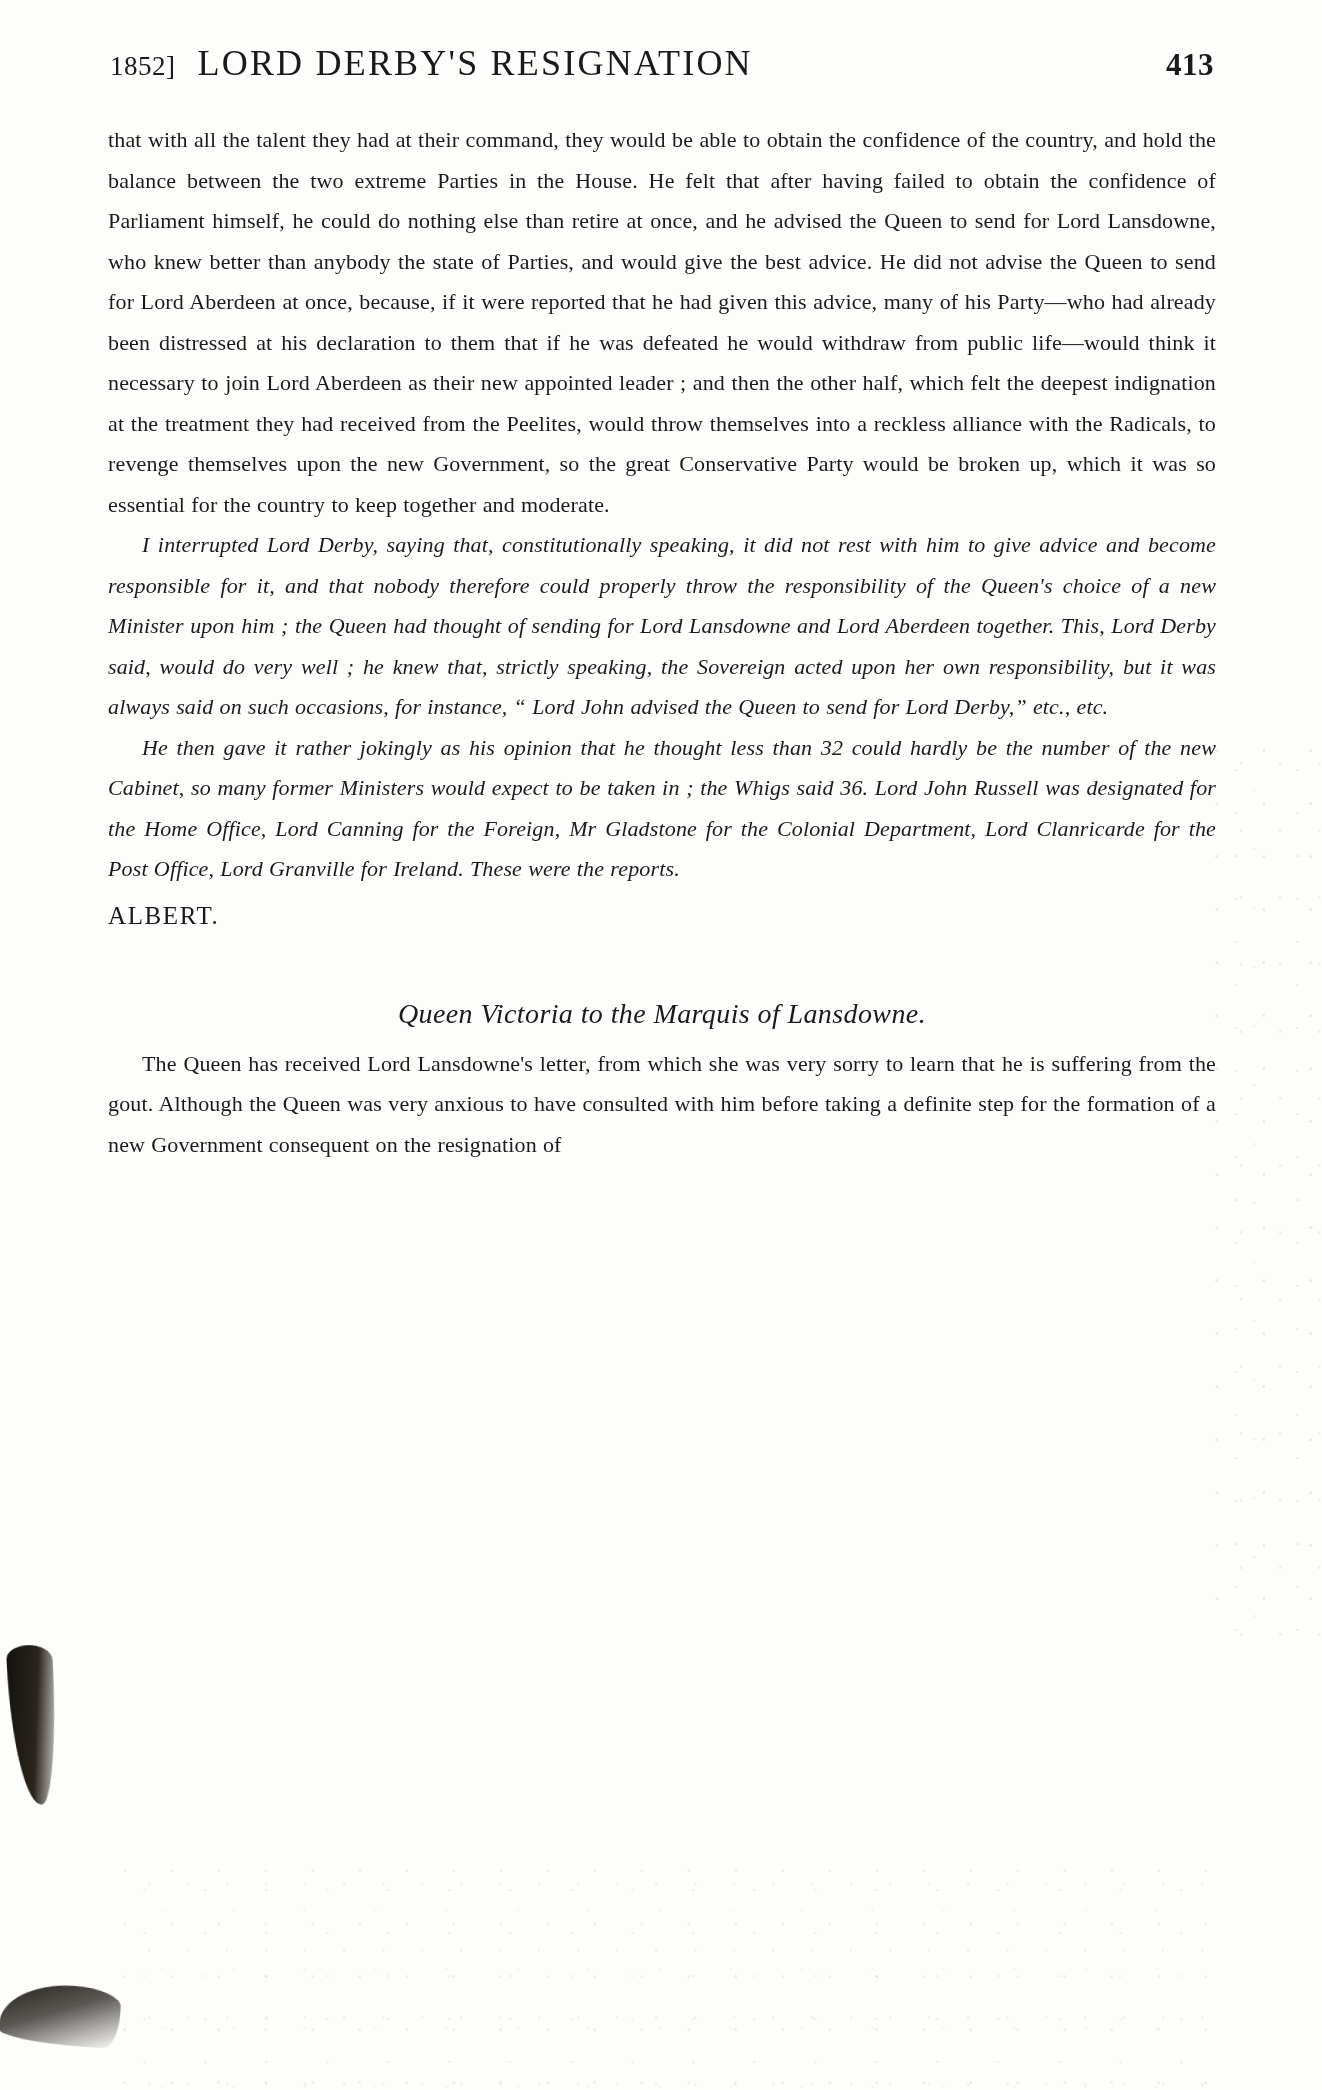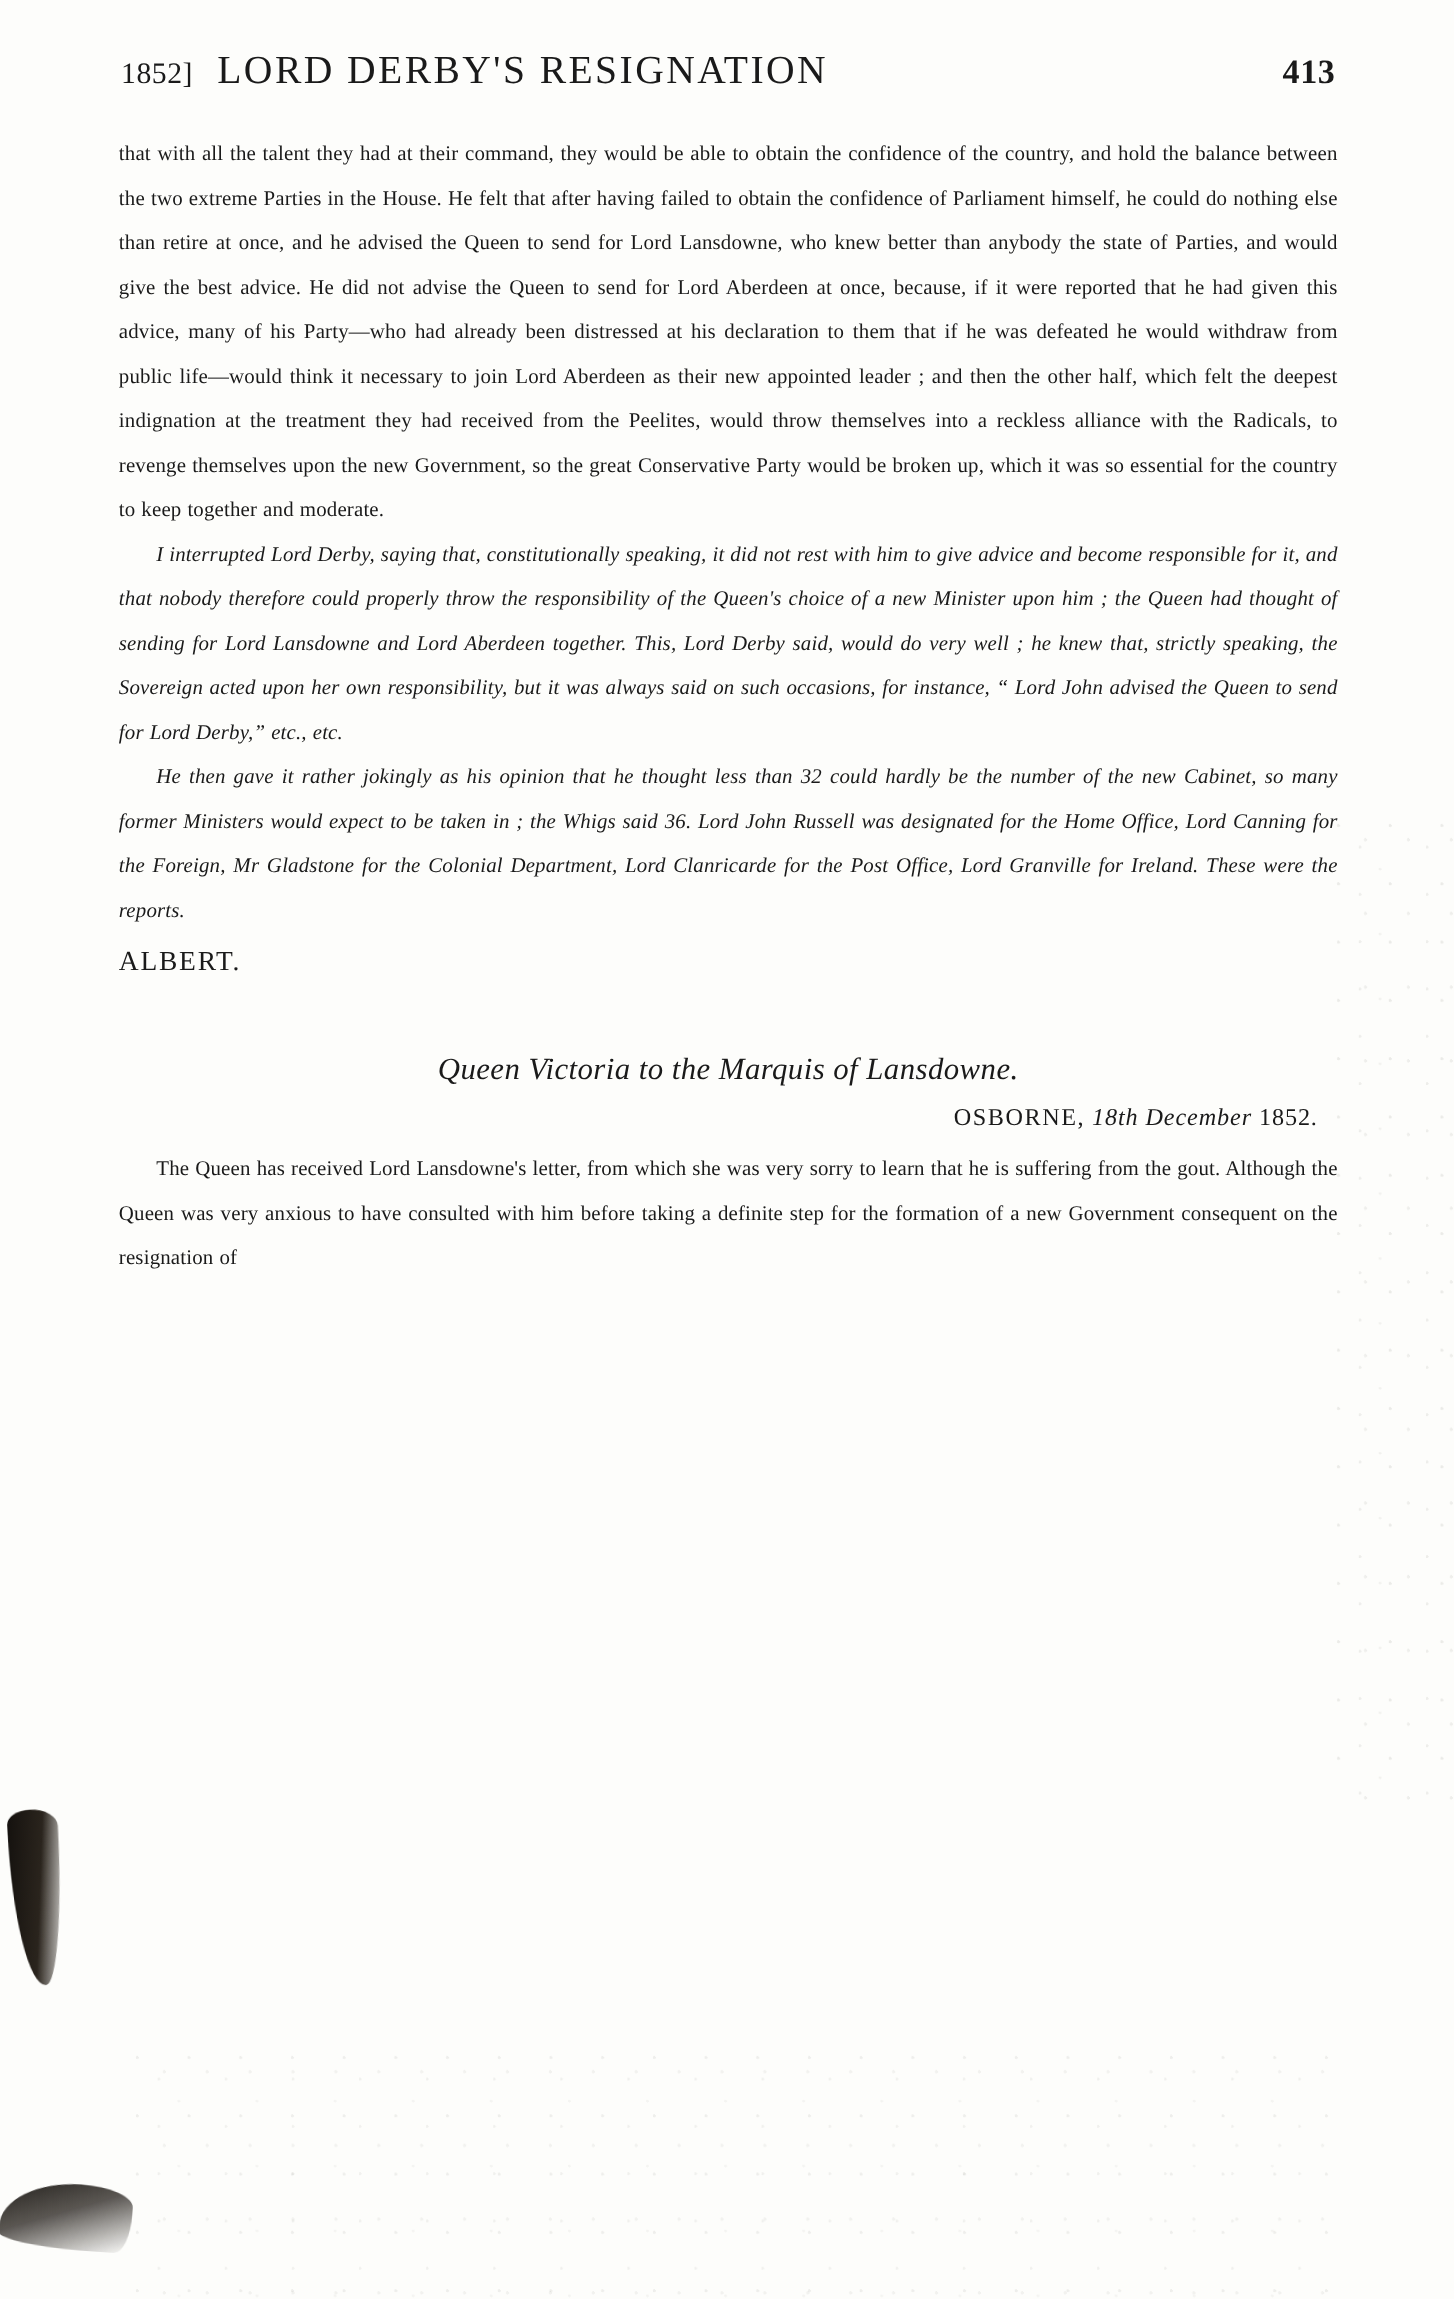--- a/index.html
+++ b/index.html
@@ -91,21 +91,21 @@
     flex: 1;
     text-align: left;
     padding-right: 30px;
   }
   .runhead .folio {
     font-size: 31px;
     font-weight: bold;
   }
 
   p.body {
-    font-size: 19px;
+    font-size: 22px;
     line-height: 40.5px;
     text-align: justify;
     text-justify: inter-word;
     margin: 0;
     letter-spacing: 0.15px;
     word-spacing: 0.5px;
   }
   p.body + p.body {
     margin-top: 0;
     font-style: italic;
@@ -170,22 +170,17 @@
     <p class="body">that with all the talent they had at their command, they would be able to obtain the confidence of the country, and hold the balance between the two extreme Parties in the House.   He felt that after having failed to obtain the confidence of Parliament himself, he could do nothing else than retire at once, and he advised the Queen to send for Lord Lansdowne, who knew better than anybody the state of Parties, and would give the best advice.   He did not advise the Queen to send for Lord Aberdeen at once, because, if it were reported that he had given this advice, many of his Party—who had already been distressed at his declaration to them that if he was defeated he would withdraw from public life—would think it necessary to join Lord Aberdeen as their new appointed leader ; and then the other half, which felt the deepest indignation at the treatment they had received from the Peelites, would throw themselves into a reckless alliance with the Radicals, to revenge themselves upon the new Government, so the great Conservative Party would be broken up, which it was so essential for the country to keep together and moderate.</p>
     <p class="body indent">I interrupted Lord Derby, saying that, constitutionally speaking, it did not rest with him to give advice and become responsible for it, and that nobody therefore could properly throw the responsibility of the Queen's choice of a new Minister upon him ; the Queen had thought of sending for Lord Lansdowne and Lord Aberdeen together.   This, Lord Derby said, would do very well ; he knew that, strictly speaking, the Sovereign acted upon her own responsibility, but it was always said on such occasions, for instance, “ Lord John advised the Queen to send for Lord Derby,” etc., etc.</p>
     <p class="body indent">He then gave it rather jokingly as his opinion that he thought less than 32 could hardly be the number of the new Cabinet, so many former Ministers would expect to be taken in ; the Whigs said 36.   Lord John Russell was designated for the Home Office, Lord Canning for the Foreign, Mr Gladstone for the Colonial Department, Lord Clanricarde for the Post Office, Lord Granville for Ireland.   These were the reports.</p>
 
     <div class="signature small-caps-name">ALBERT.</div>
 
     <div class="section-gap"></div>
 
     <h2 class="letter-head">Queen Victoria to the Marquis of Lansdowne.</h2>
 
-    <div class="dateline">
-      <span class="place">OSBORNE,</span>
-      <span class="day">18th December</span>
-      <span class="yr">1852.</span>
-    </div>
 
     <p class="body indent">The Queen has received Lord Lansdowne's letter, from which she was very sorry to learn that he is suffering from the gout.   Although the Queen was very anxious to have consulted with him before taking a definite step for the formation of a new Government consequent on the resignation of</p>
 
   </div>
 </div>
 
 </body></html>

